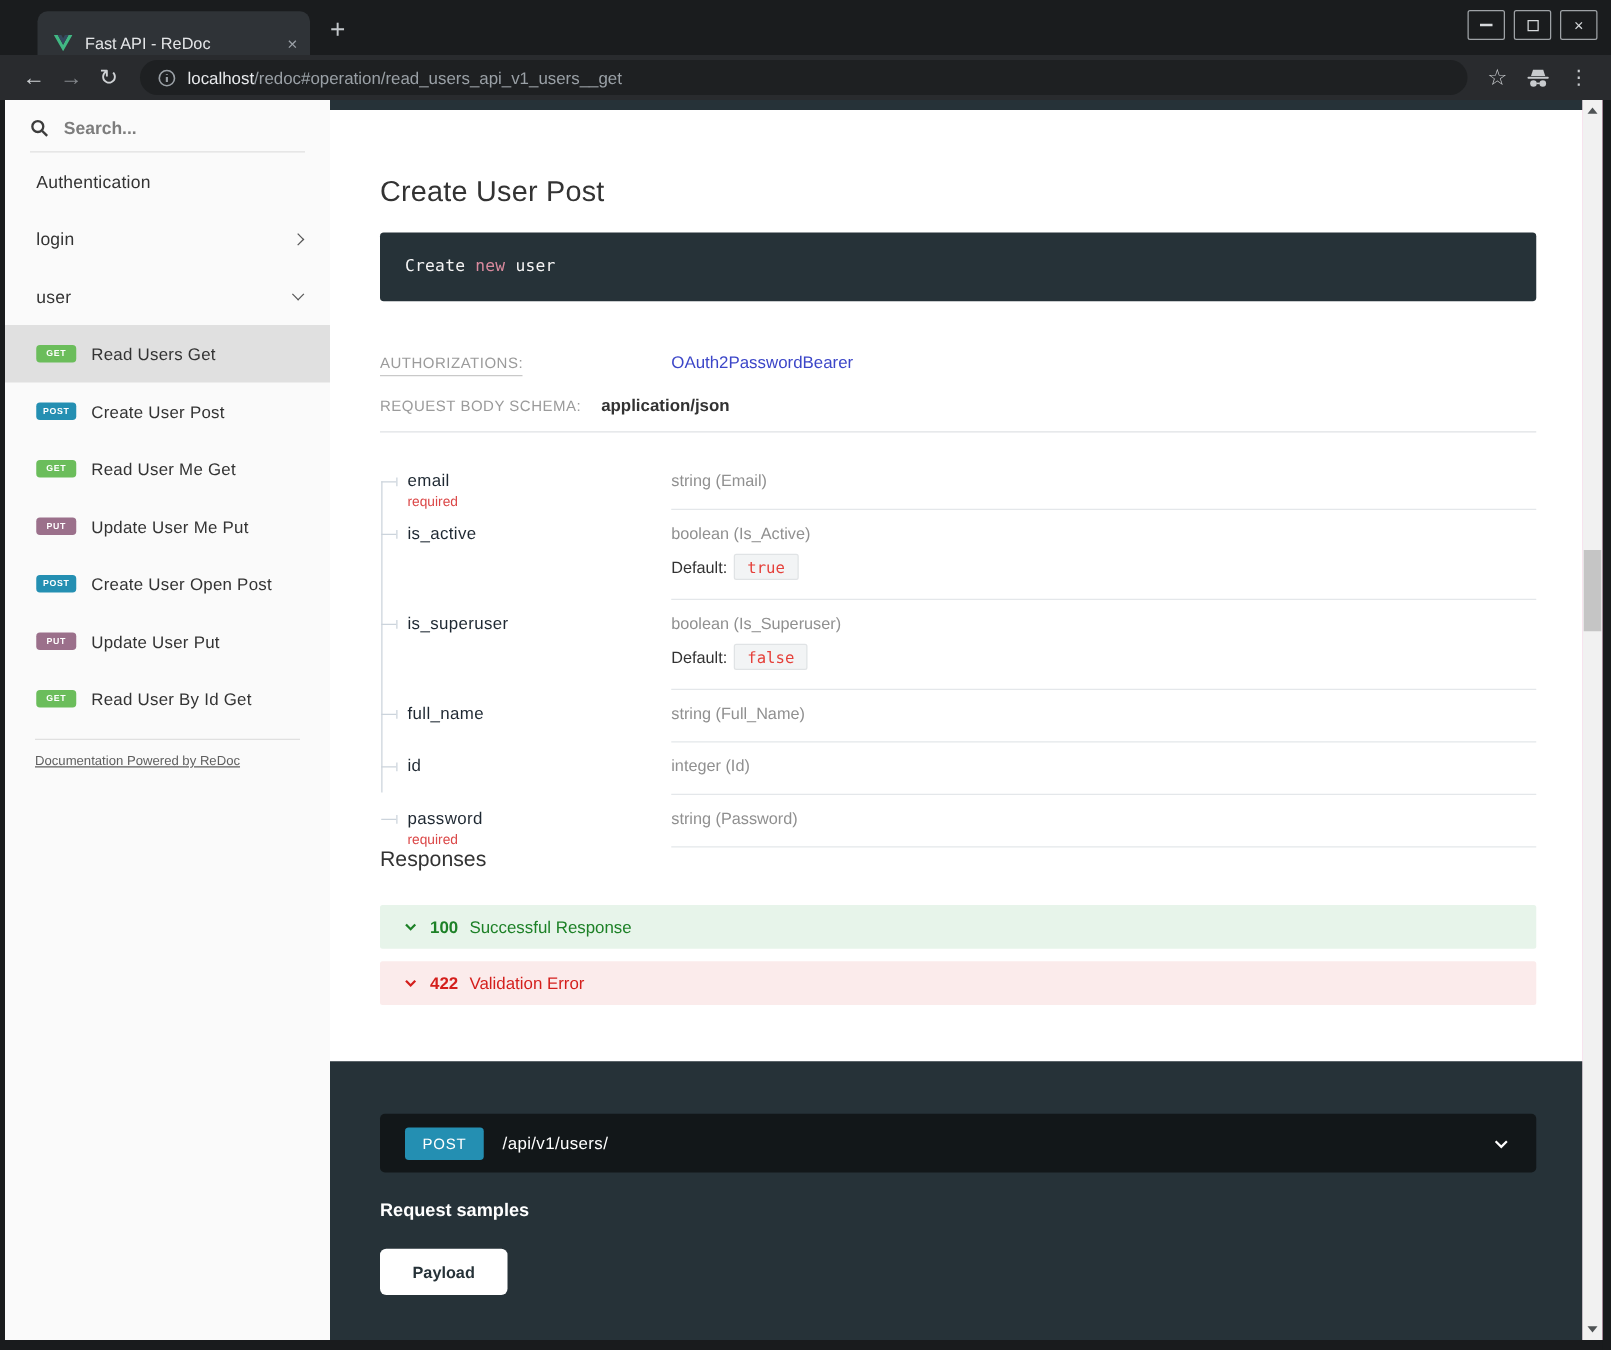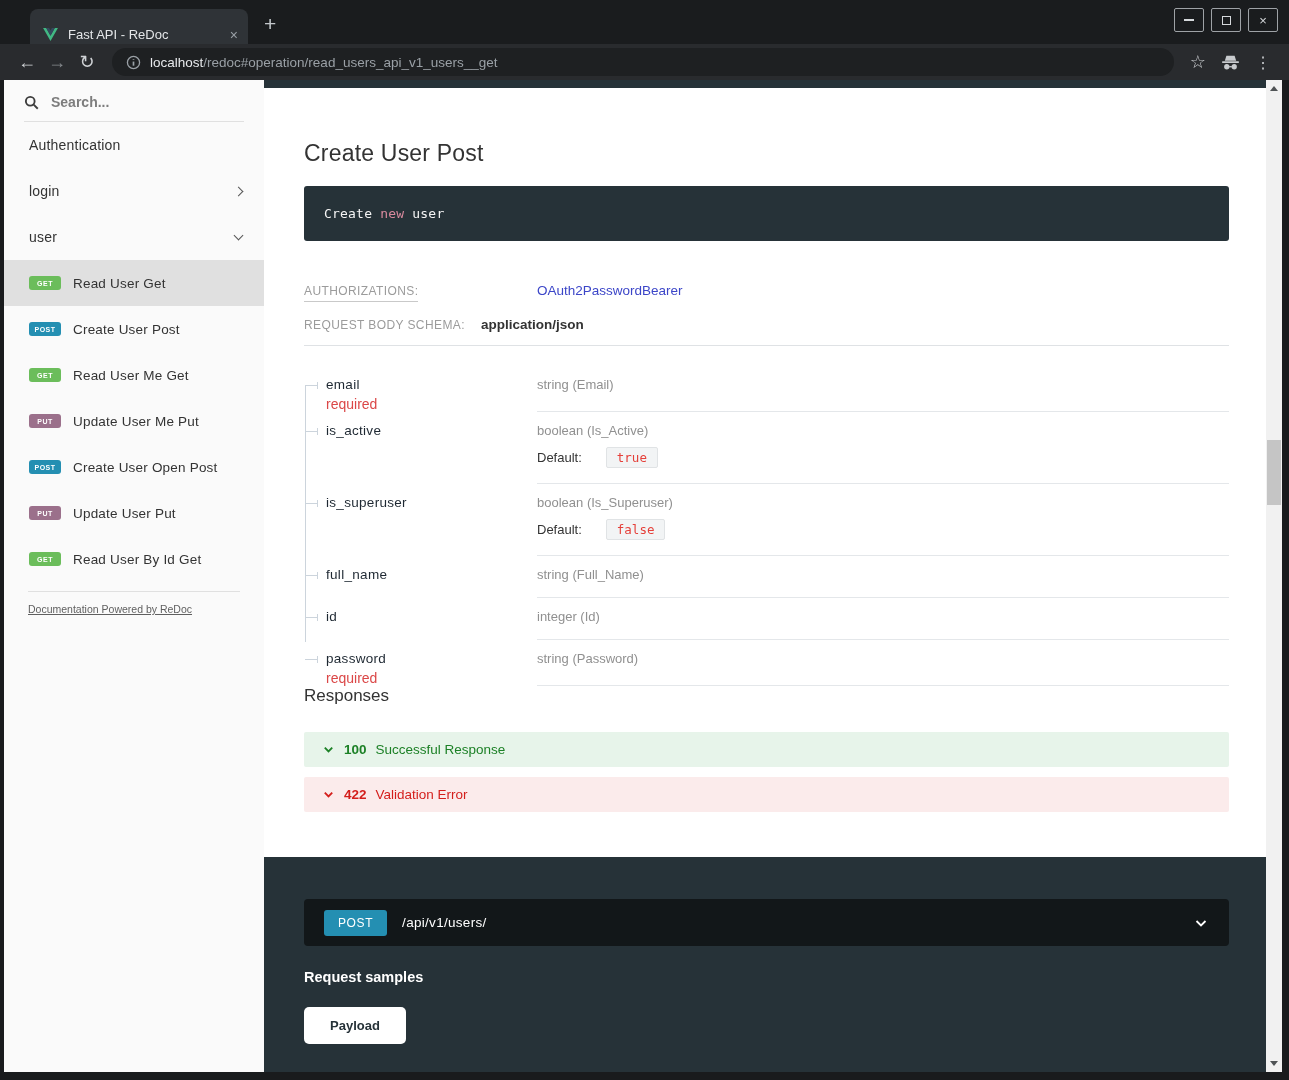--- a/index.html
+++ b/index.html
@@ -63,24 +63,24 @@
   .rbs-value { font-size:13.5px; font-weight:bold; color:#333; margin-left:16px; }
 
   
   .schema { margin-top:20px; position:relative; }
   .schema::before { content:''; position:absolute; left:1px; top:19px; bottom:44px; width:1px; background:#ccd4dc; }
   .frow { display:flex; position:relative; padding-left:22px; }
   .frow::before { content:''; position:absolute; left:1px; top:19px; width:12px; height:1px; background:#ccd4dc; }
   .frow::after { content:''; position:absolute; left:13px; top:16px; width:1px; height:7px; background:#ccd4dc; }
   .fname-col { width:211px; flex-shrink:0; padding-top:11px; }
   .fname { font-size:13.5px; color:#1e2832; letter-spacing:0.3px; }
-  .freq { margin-top:4px; font-size:14px; color:#db4747; }
+  .freq { margin-top:4px; font-size:11px; color:#db4747; }
   .fval-col { flex:1; padding:11px 0 15px; border-bottom:1px solid #e4e7ea; }
   .ftype { font-size:13px; color:#909090; }
-  .fdefault { margin-top:9px; display:flex; align-items:center; gap:24px; font-size:13px; color:#333; }
+  .fdefault { margin-top:9px; display:flex; align-items:center; gap:5px; font-size:13px; color:#333; }
   .chip { font-family:"DejaVu Sans Mono",monospace; font-size:12.5px; color:#e5403a; background:#f2f4f5; border:1px solid #e0e3e5; border-radius:2px; padding:2px 10px; }
 
   
   .responses-title { font-size:17px; font-weight:400; color:#333; }
   .resp { height:35px; border-radius:2px; display:flex; align-items:center; padding:0 18px; gap:9px; font-size:13.5px; margin-top:10px; cursor:pointer; }
   .resp:first-of-type { margin-top:26px; }
   .resp.success { background:#e7f4ea; color:#1d8127; }
   .resp.error { background:#fbebeb; color:#d41f1c; }
   .resp-code { font-weight:bold; }
 
@@ -181,21 +181,21 @@
           <div class="side-item">
             <span class="side-label">login</span>
             <span class="chev right"></span>
           </div>
           <div class="side-item">
             <span class="side-label">user</span>
             <span class="chev down"></span>
           </div>
           <div class="side-item active op">
             <span class="badge" style="background: rgb(107, 189, 91);">GET</span>
-            <span class="side-label">Read User Get</span>
+            <span class="side-label">Read Users Get</span>
           </div>
           <div class="side-item op">
             <span class="badge" style="background: rgb(36, 143, 178);">POST</span>
             <span class="side-label">Create User Post</span>
           </div>
           <div class="side-item op">
             <span class="badge" style="background: rgb(107, 189, 91);">GET</span>
             <span class="side-label">Read User Me Get</span>
           </div>
           <div class="side-item op">

